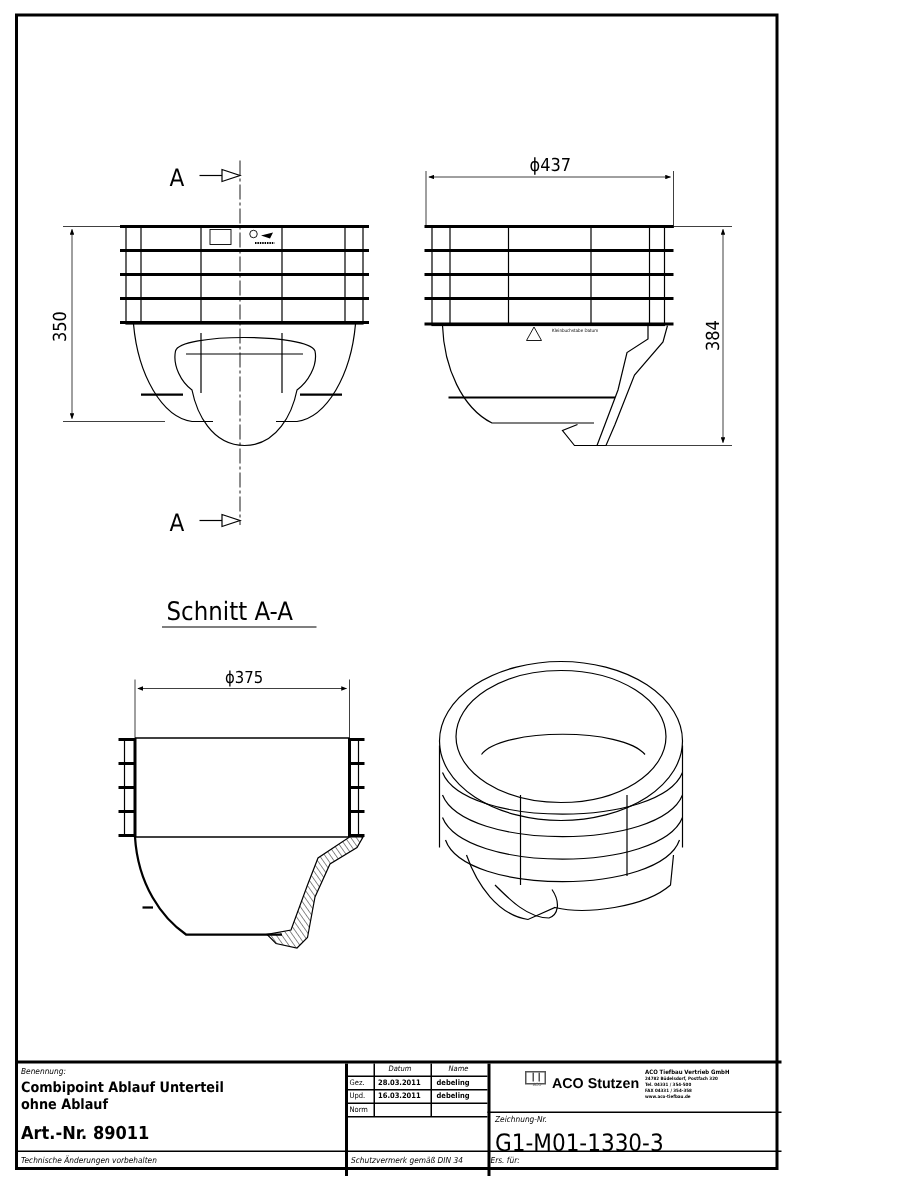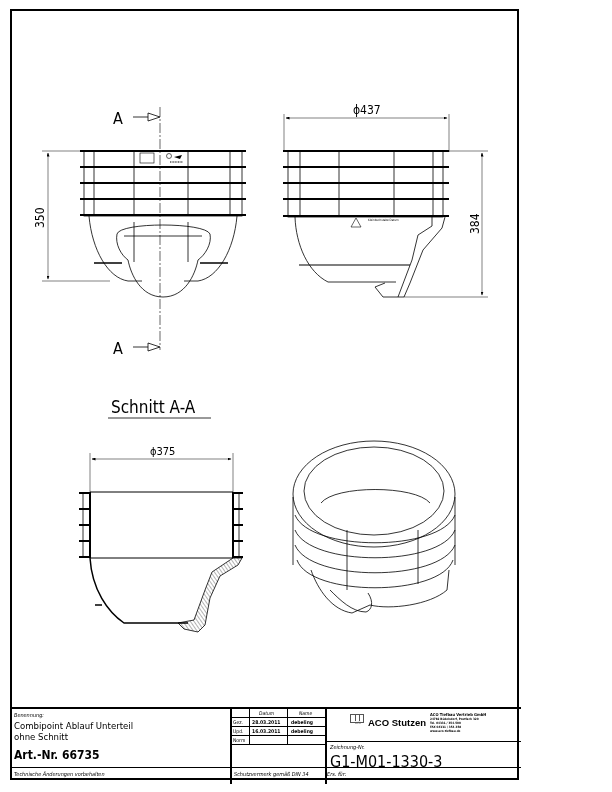--- a/index.html
+++ b/index.html
@@ -7,21 +7,21 @@
          font-family:"DejaVu Sans Condensed","DejaVu Sans",sans-serif; color:#000; }
   .frame { position:absolute; left:10px; top:9px; width:509px; height:771px;
            border:2px solid #000; box-sizing:border-box; }
   svg.drawing { position:absolute; left:0; top:0; }
   .tb { position:absolute; left:10px; top:707px; width:511px; height:75px;
         border-top:2px solid #000; box-sizing:border-box; }
   .cell { position:absolute; box-sizing:border-box; }
   .small { font-size:5.5px; font-style:italic; }
   .tiny { font-size:5px; }
   .bold { font-weight:bold; }
-  .name { font-size:9.5px; font-weight:normal; line-height:11px; }
+  .name { font-size:9.5px; font-weight:bold; line-height:11px; }
   .art { font-size:12px; font-weight:bold; }
   .dwg { font-size:16px; }
   .vline { position:absolute; width:1px; background:#000; }
   .hline { position:absolute; height:1px; background:#000; }
 </style>
 </head>
 <body>
 
 <div class="frame"></div>
 
@@ -174,22 +174,22 @@
   <div class="hline" style="left:220px; top:17px; width:95px;"></div>
   <div class="hline" style="left:220px; top:26px; width:95px;"></div>
   <div class="hline" style="left:220px; top:35px; width:95px;"></div>
   <div class="vline" style="left:239px; top:0; height:35px;"></div>
   <div class="vline" style="left:277px; top:0; height:35px;"></div>
 
   <div class="hline" style="left:315px; top:32px; width:196px;"></div>
 
   <div class="cell small" style="left:4px; top:3px;">Benennung:</div>
   <div class="cell name" style="left:4px; top:11px;">Combipoint Ablauf Unterteil</div>
-  <div class="cell name" style="left:4px; top:22px;">ohne Schnitt</div>
-  <div class="cell art" style="left:4px; top:39px;">Art.-Nr. 66735</div>
+  <div class="cell name" style="left:4px; top:22px;">ohne Ablauf</div>
+  <div class="cell art" style="left:4px; top:39px;">Art.-Nr. 89011</div>
   <div class="cell small" style="left:4px; top:62px; font-style:italic;">Technische Änderungen vorbehalten</div>
 
   <div class="cell tiny" style="left:249px; top:1px; font-style:italic;">Datum</div>
   <div class="cell tiny" style="left:289px; top:1px; font-style:italic;">Name</div>
 
   <div class="cell tiny" style="left:223px; top:10px;">Gez.</div>
   <div class="cell tiny bold" style="left:242px; top:10px;">28.03.2011</div>
   <div class="cell tiny bold" style="left:281px; top:10px;">debeling</div>
 
   <div class="cell tiny" style="left:223px; top:19px;">Upd.</div>

